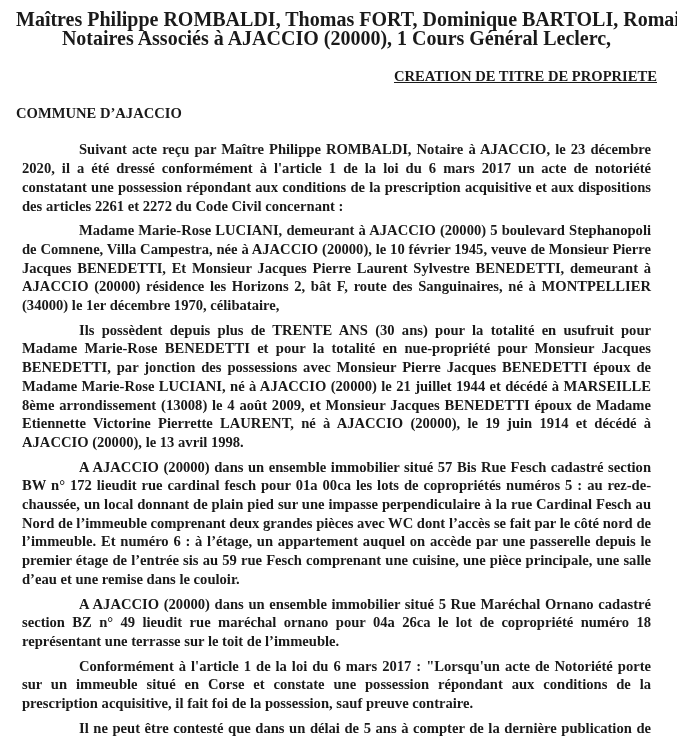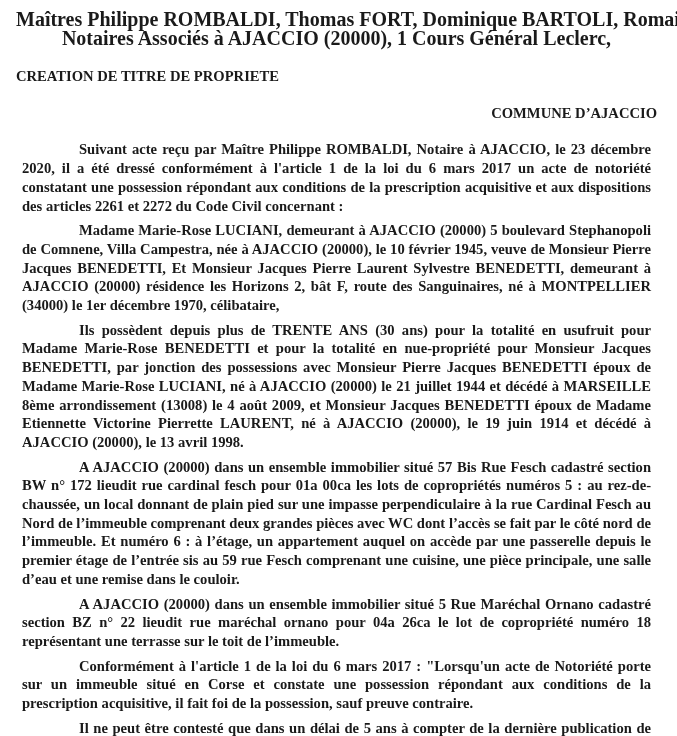--- a/index.html
+++ b/index.html
@@ -7,40 +7,40 @@
   .page {
     position: absolute; left: 16px; top: 10px; width: 641px;
     font-family: "Liberation Serif", serif;
     font-weight: bold;
     font-size: 14.6px;
     line-height: 18.7px;
     color: #1a1a1a;
   }
   .header { text-align: center; font-size: 20px; line-height: 19px; }
   .header div { white-space: nowrap; }
-  .title { text-align: left; margin-top: 19px; }
-  .commune { text-align: right; margin-top: 18px; }
+  .title { text-align: right; margin-top: 19px; text-decoration: underline; }
+  .commune { text-align: left; margin-top: 18px; }
   .body { margin-top: 18px; }
   .para { text-align: justify; text-indent: 57px; margin: 6px; }
 </style>
 </head>
 <body>
 
 <div class="page">
   <div class="header">
     <div>Maîtres Philippe ROMBALDI, Thomas FORT, Dominique BARTOLI, Romain</div>
     <div>Notaires Associés à AJACCIO (20000), 1 Cours Général Leclerc,</div>
   </div>
 
   <div class="title">CREATION DE TITRE DE PROPRIETE</div>
   <div class="commune">COMMUNE D’AJACCIO</div>
 
   <div class="body">
     <p class="para">Suivant acte reçu par Maître Philippe ROMBALDI, Notaire à AJACCIO, le 23 décembre 2020, il a été dressé conformément à l'article 1 de la loi du 6 mars 2017 un acte de notoriété constatant une possession répondant aux conditions de la prescription acquisitive et aux dispositions des articles 2261 et 2272 du Code Civil concernant :</p>
     <p class="para">Madame Marie-Rose LUCIANI, demeurant à AJACCIO (20000) 5 boulevard Stephanopoli de Comnene, Villa Campestra, née à AJACCIO (20000), le 10 février 1945, veuve de Monsieur Pierre Jacques BENEDETTI, Et Monsieur Jacques Pierre Laurent Sylvestre BENEDETTI, demeurant à AJACCIO (20000) résidence les Horizons 2, bât F, route des Sanguinaires, né à MONTPELLIER (34000) le 1er décembre 1970, célibataire,</p>
     <p class="para">Ils possèdent depuis plus de TRENTE ANS (30 ans) pour la totalité en usufruit pour Madame Marie-Rose BENEDETTI et pour la totalité en nue-propriété pour Monsieur Jacques BENEDETTI, par jonction des possessions avec Monsieur Pierre Jacques BENEDETTI époux de Madame Marie-Rose LUCIANI, né à AJACCIO (20000) le 21 juillet 1944 et décédé à MARSEILLE 8ème arrondissement (13008) le 4 août 2009, et Monsieur Jacques BENEDETTI époux de Madame Etiennette Victorine Pierrette LAURENT, né à AJACCIO (20000), le 19 juin 1914 et décédé à AJACCIO (20000), le 13 avril 1998.</p>
     <p class="para">A AJACCIO (20000) dans un ensemble immobilier situé 57 Bis Rue Fesch cadastré section BW n° 172 lieudit rue cardinal fesch pour 01a 00ca les lots de copropriétés numéros 5 : au rez-de-chaussée, un local donnant de plain pied sur une impasse perpendiculaire à la rue Cardinal Fesch au Nord de l’immeuble comprenant deux grandes pièces avec WC dont l’accès se fait par le côté nord de l’immeuble. Et numéro 6 : à l’étage, un appartement auquel on accède par une passerelle depuis le premier étage de l’entrée sis au 59 rue Fesch comprenant une cuisine, une pièce principale, une salle d’eau et une remise dans le couloir.</p>
-    <p class="para">A AJACCIO (20000) dans un ensemble immobilier situé 5 Rue Maréchal Ornano cadastré section BZ n° 22 lieudit rue maréchal ornano pour 04a 26ca le lot de copropriété numéro 18 représentant une terrasse sur le toit de l’immeuble.</p>
+    <p class="para">A AJACCIO (20000) dans un ensemble immobilier situé 5 Rue Maréchal Ornano cadastré section BZ n° 49 lieudit rue maréchal ornano pour 04a 26ca le lot de copropriété numéro 18 représentant une terrasse sur le toit de l’immeuble.</p>
     <p class="para">Conformément à l'article 1 de la loi du 6 mars 2017 : "Lorsqu'un acte de Notoriété porte sur un immeuble situé en Corse et constate une possession répondant aux conditions de la prescription acquisitive, il fait foi de la possession, sauf preuve contraire.</p>
     <p class="para">Il ne peut être contesté que dans un délai de 5 ans à compter de la dernière publication de cet acte par voie d'affichage, sur un site internet et au service de la publicité foncière."</p>
 
   </div>
 </div>
 
 </body></html>

